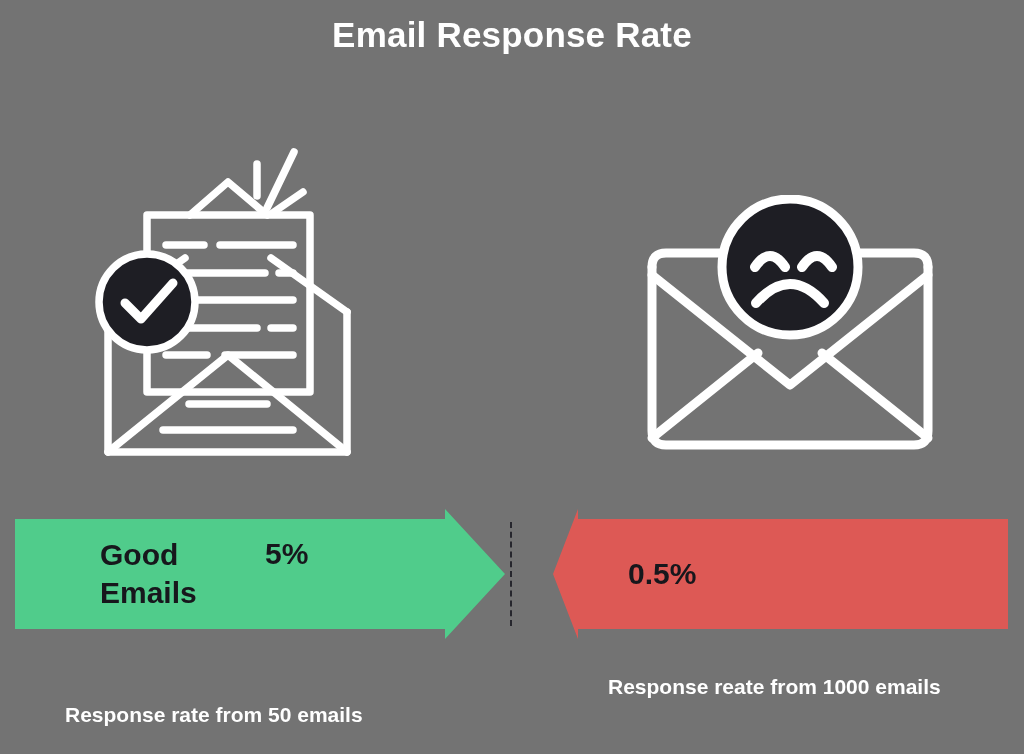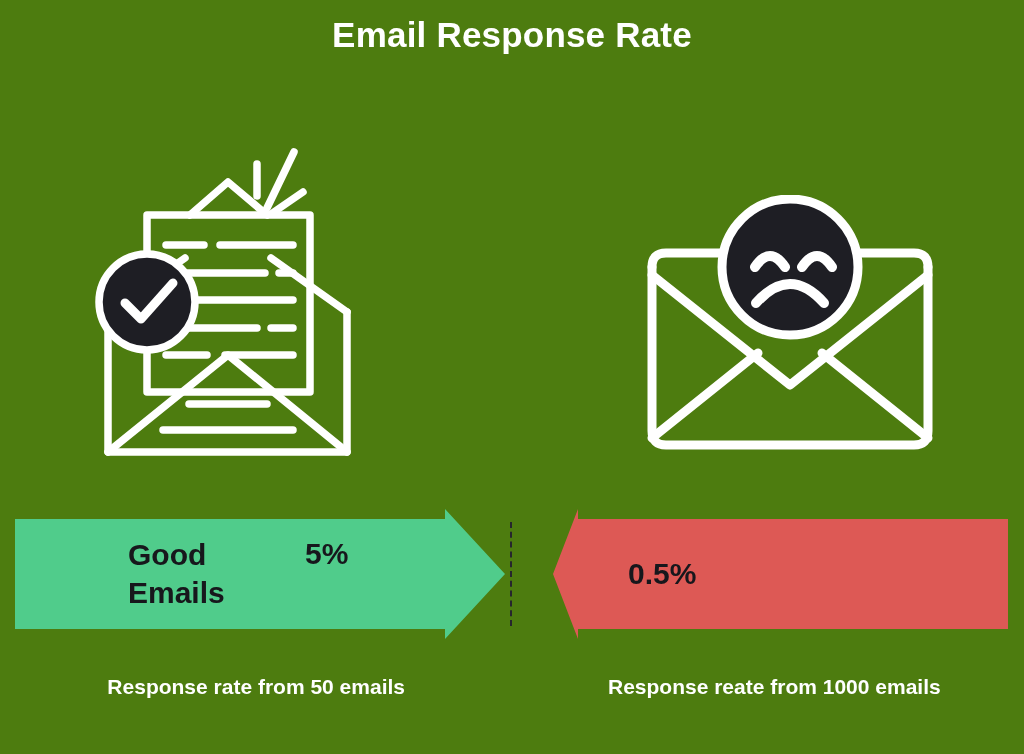--- a/index.html
+++ b/index.html
@@ -12,21 +12,21 @@
     height: 754px;
     position: relative;
     overflow: hidden;
     font-family: "Liberation Sans", sans-serif;
     -webkit-font-smoothing: antialiased;
   }
 
   #infographic {
     position: absolute;
     inset: 0;
-    background: #4d7c0f;
+    background: #737373;
   }
 
   
   #title {
     position: absolute;
     top: 14px;
     left: 0;
     width: 1024px;
     text-align: center;
     color: #ffffff;
@@ -73,21 +73,21 @@
   .arrow-labels {
     position: absolute;
     inset: 0;
     display: flex;
     align-items: center;
     color: #17171c;
     font-weight: bold;
     font-size: 30px;
     line-height: 1.28;
   }
-  #good-arrow .arrow-labels { padding-left: 113px; gap: 12px; }
+  #good-arrow .arrow-labels { padding-left: 85px; }
   #bad-arrow .arrow-labels  { padding-left: 75px; }
   #good-arrow .lbl-name {
     width: 165px;
     white-space: normal;
   }
   #good-arrow .lbl-pct {
     align-self: flex-start;
     margin-top: 26px;
   }
   #bad-arrow .lbl-pct { margin-right: 62px; }
@@ -103,21 +103,21 @@
   }
 
   
   .caption {
     position: absolute;
     color: #ffffff;
     font-size: 21px;
     font-weight: bold;
     line-height: 1.45;
   }
-  #good-caption { left: 65px;  top: 672px; width: 340px; text-align: right; }
+  #good-caption { left: 65px;  top: 700px; width: 340px; }
   #bad-caption  { left: 608px; top: 672px; width: 370px; }
 </style>
 </head>
 <body>
 
 <div id="infographic">
 
   <div id="title">Email Response Rate</div>
 
   <div class="icon-wrap" id="good-icon-wrap">

